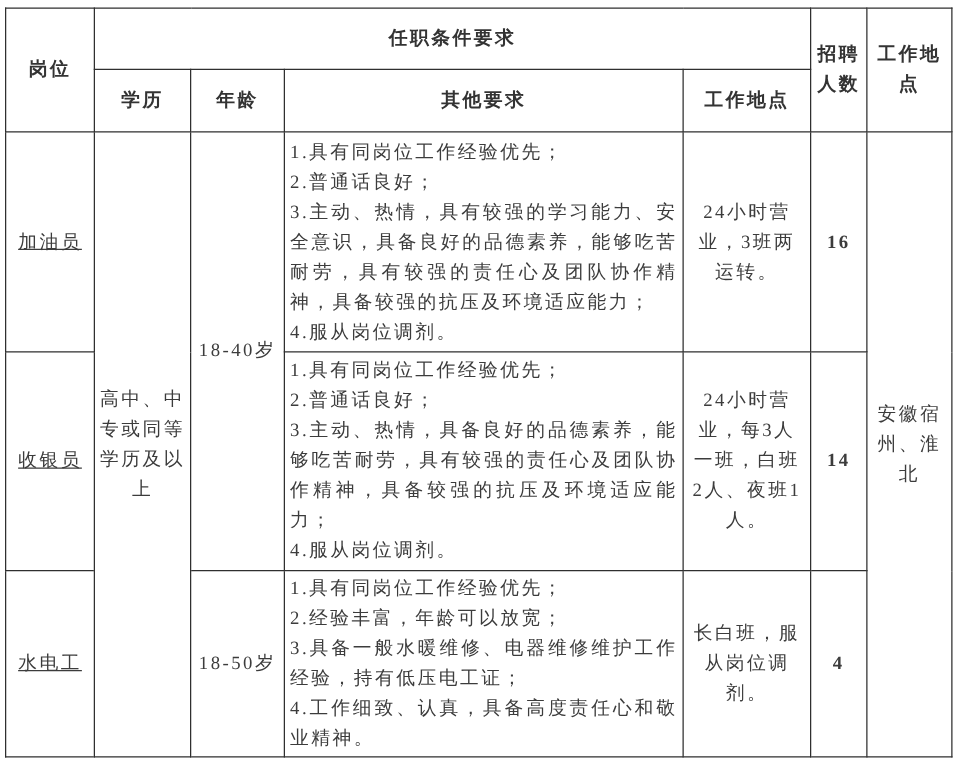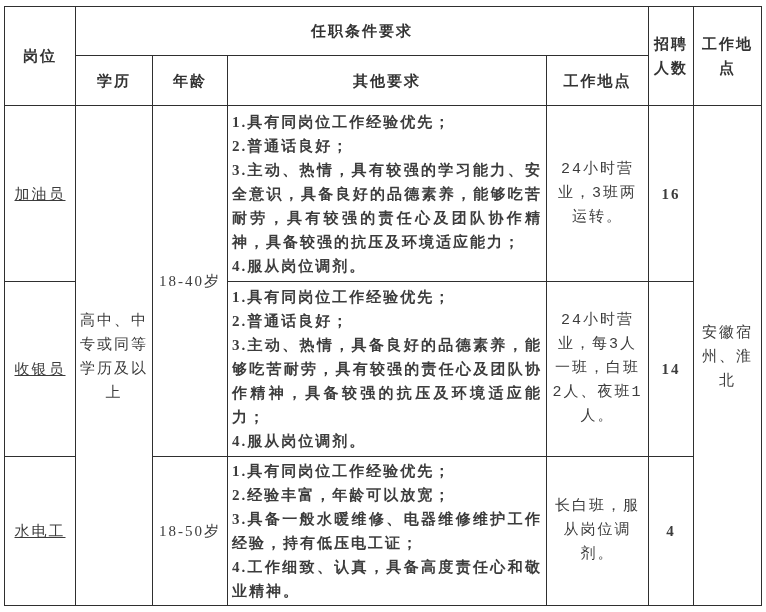--- a/index.html
+++ b/index.html
@@ -65,27 +65,25 @@
   td.req {
     text-align: justify;
     text-justify: inter-character;
     padding: 4px 6px 4px 7px;
     letter-spacing: 1.5px;
     line-height: 24px;
   }
   td.req .line {
     text-align: justify;
     text-justify: inter-character;
-    font-weight: bold;
   }
   td.sched {
     letter-spacing: 1px;
     line-height: 24px;
     padding: 2px 3px;
-    font-family: Liberation Mono, monospace;
   }
   td.count {
     font-size: 15px;
     letter-spacing: 0;
     font-weight: bold;
   }
   td.edu, td.loc {
     letter-spacing: 2.5px;
     line-height: 24px;
     padding: 2px 3px;

